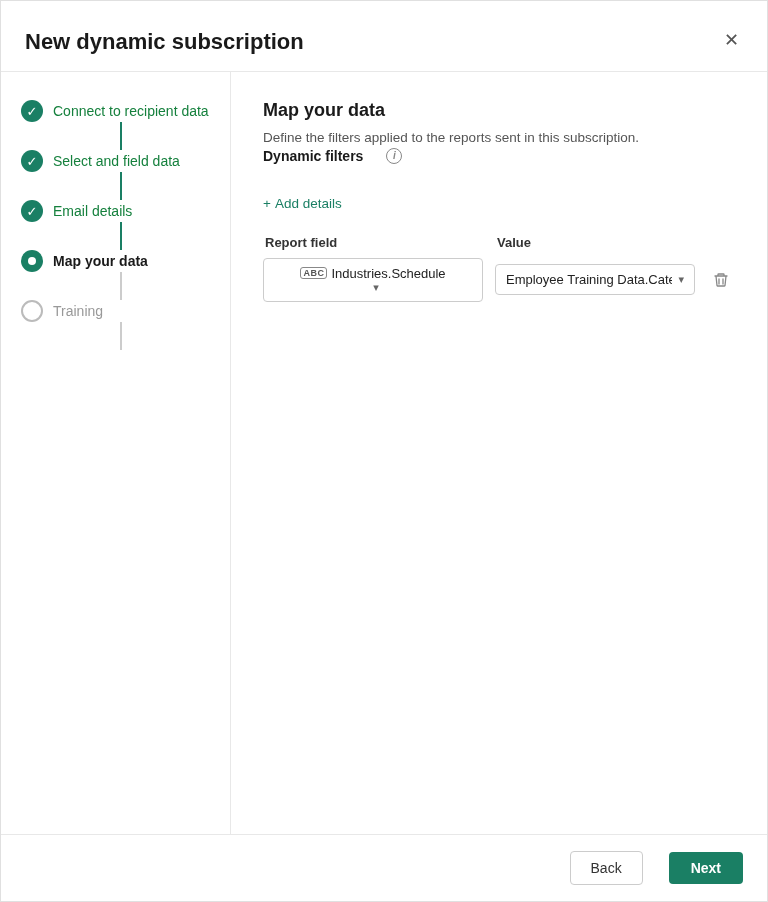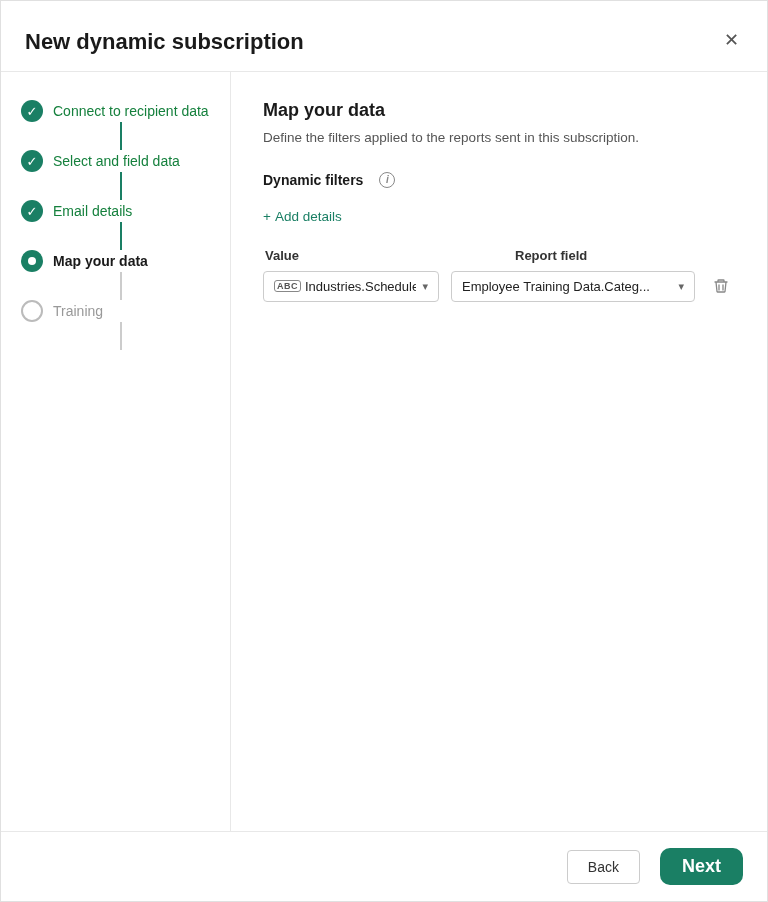--- a/index.html
+++ b/index.html
@@ -130,32 +130,31 @@
     .section-title {
       font-size: 18px;
       font-weight: 700;
       color: #1a1a1a;
       margin-bottom: 8px;
     }
 
     .section-desc {
       font-size: 13.5px;
       color: #555;
-      margin-bottom: 24px;
       line-height: 1.4;
     }
 
     .dynamic-filters-label {
       font-size: 14px;
       font-weight: 600;
       color: #1a1a1a;
       display: flex;
       align-items: flex-end;
-      gap: 16px;
-      margin-bottom: 17px;
+      gap: 23px;
+      margin-bottom: 28px;
     }
 
     .info-icon {
       width: 16px;
       height: 16px;
       border-radius: 50%;
       border: 1.5px solid #888;
       display: inline-flex;
       align-items: center;
       justify-content: center;
@@ -209,21 +208,22 @@
       font-size: 13px;
       background: #fff;
       display: flex;
       align-items: center;
       justify-content: space-between;
       cursor: pointer;
       color: #222;
     }
 
     .select-report {
-      width: 176px;
+      width: 220px;
+      flex-direction: column;
     }
 
     .select-value {
       flex: 1;
       min-width: 0;
     }
 
     .select-text {
       display: flex;
       align-items: center;
@@ -263,39 +263,39 @@
       border-radius: 3px;
     }
 
     
     .modal-footer {
       padding: 16px 24px;
       border-top: 1px solid #e8e8e8;
       display: flex;
       justify-content: flex-end;
       align-items: center;
-      gap: 20px;
+      gap: 26px;
     }
 
     .btn-back {
       background: #fff;
       border: 1px solid #ccc;
       border-radius: 4px;
       padding: 8px 20px;
       font-size: 14px;
       cursor: pointer;
       color: #333;
     }
 
     .btn-next {
       background: #1a7f64;
       border: none;
-      border-radius: 10px;
+      border-radius: 4px;
       padding: 8px 22px;
-      font-size: 18px;
+      font-size: 14px;
       cursor: pointer;
       color: #fff;
       font-weight: 600;
     }
 
     
     .steps-container {
       display: flex;
       flex-direction: column;
     }
@@ -389,22 +389,22 @@
         <span>Dynamic filters</span>
         <span class="info-icon">i</span>
       </div>
 
       <button class="add-filter-btn">
         <span>+</span>
         <span>Add details</span>
       </button>
 
       <div class="filter-table-header">
+        <span class="filter-col-label filter-col-report">Report field</span>
         <span class="filter-col-label filter-col-value">Value</span>
-        <span class="filter-col-label filter-col-report">Report field</span>
       </div>
 
       <div class="filter-row">
 
         <div class="select-dropdown select-report">
           <div class="select-text">
             <span class="abc-badge">ABC</span>
             <span>Industries.Schedule</span>
           </div>
           <span class="chevron-down">▾</span>

